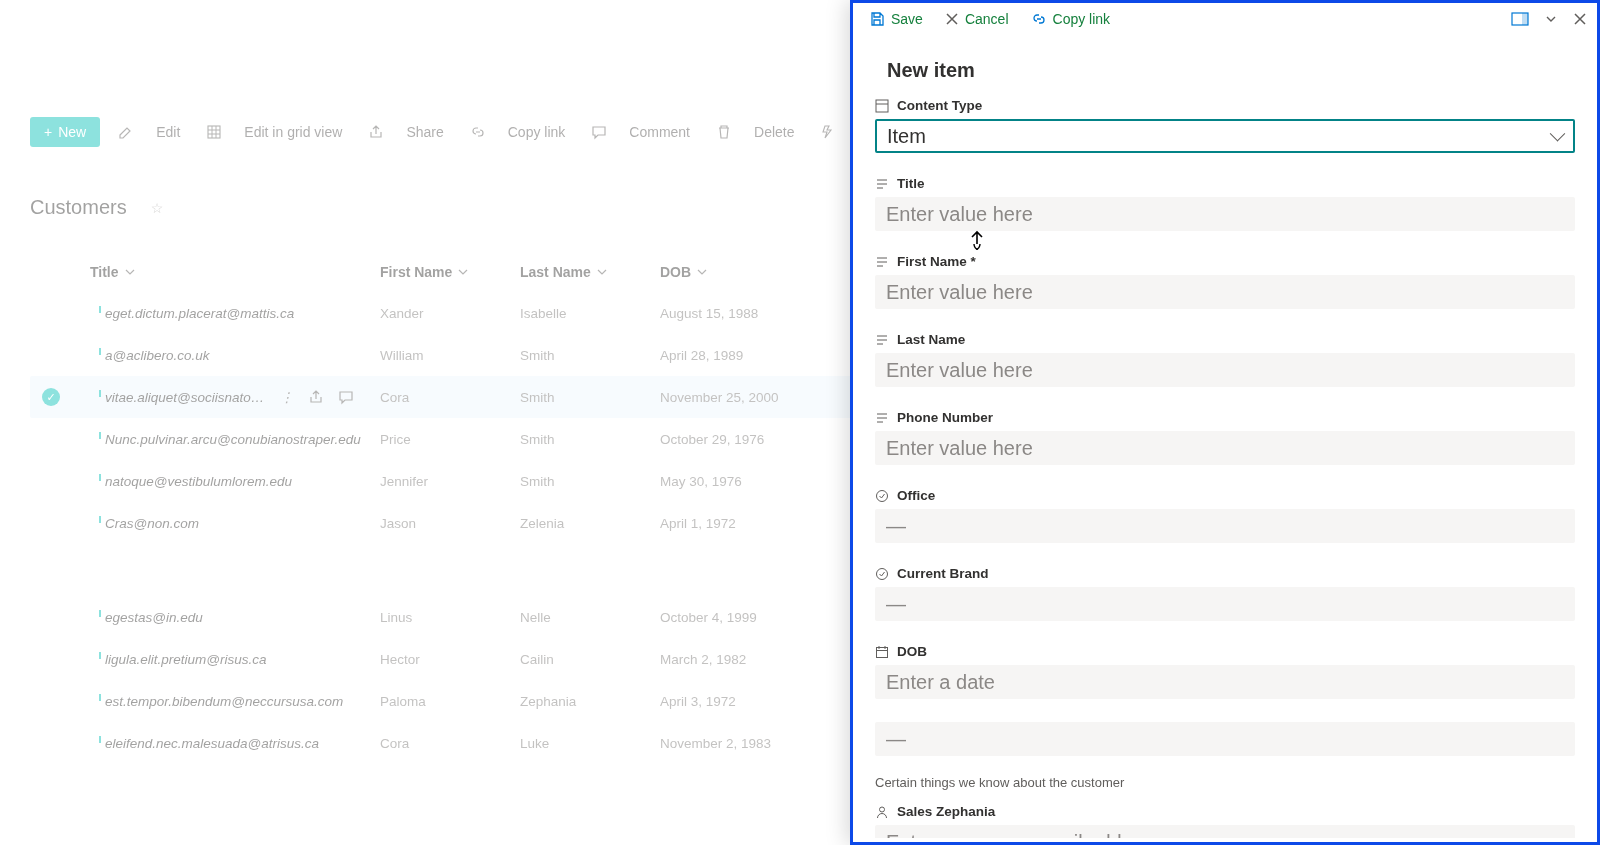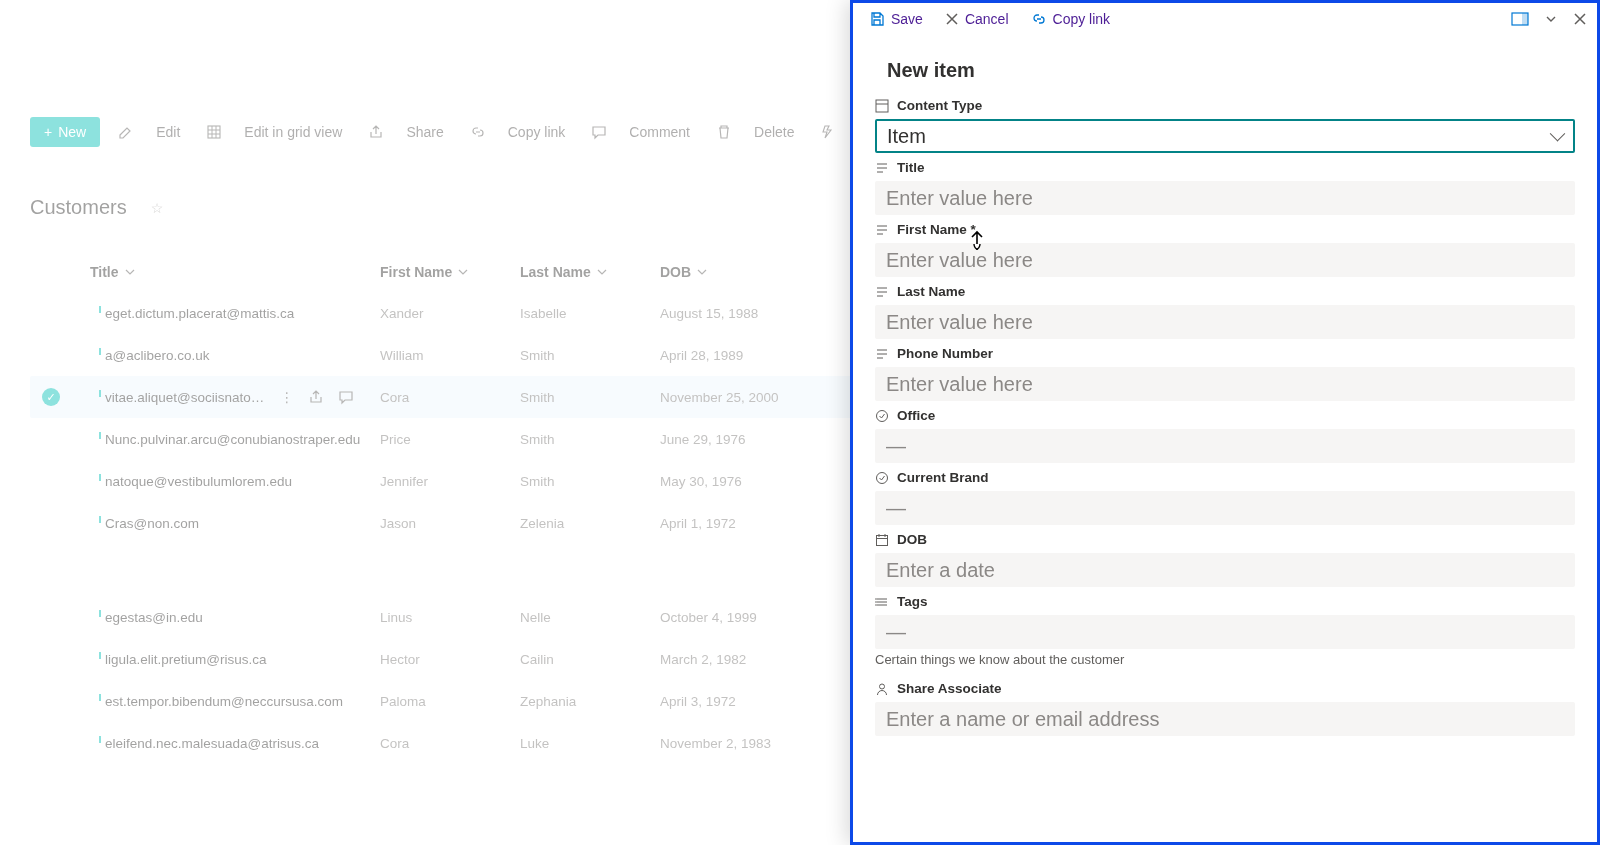--- a/index.html
+++ b/index.html
@@ -117,20 +117,21 @@
     height: 42px;
     font-size: 13.5px;
     color: #7b7977;
     position: relative;
   }
   .trow .cell-title {
     color: #323130;
     white-space: nowrap;
     overflow: hidden;
     text-overflow: ellipsis;
+    font-style: italic;
   }
   .sm-icon {
     width: 9px;
     height: 9px;
     border-top: 2px solid #03bfb5;
     border-right: 2px solid #03bfb5;
     display: inline-block;
     transform: translateY(-5px);
     margin-right: 4px;
   }
@@ -183,21 +184,21 @@
     padding: 4px 10px;
     gap: 10px;
     font-size: 14px;
     color: #323130;
   }
   .pt-btn {
     display: inline-flex;
     align-items: center;
     gap: 6px;
     padding: 4px 6px;
-    color: #4c1d95;
+    color: #15803d;
   }
   .pt-icon {
     color: #0078d4;
     display: inline-flex;
   }
   .pt-spacer {
     flex: 1;
   }
 
   .panel-body {
@@ -206,21 +207,21 @@
     height: calc(100% - 36px);
     box-sizing: border-box;
   }
   .panel-title {
     font-size: 20px;
     font-weight: 600;
     color: #323130;
     margin: 18px 0 16px 12px;
   }
   .field {
-    margin-bottom: 7px;
+    margin-bottom: 23px;
   }
   .field-label-row {
     display: flex;
     align-items: center;
     gap: 8px;
     margin-bottom: 6px;
     color: #323130;
     font-size: 13.5px;
     font-weight: 600;
   }
@@ -430,21 +431,21 @@
         </div>
         <div>Cora</div>
         <div>Smith</div>
         <div>November 25, 2000</div>
       </div>
       <div class="trow">
         <div></div>
         <div class="cell-title"><span class="sm-icon"></span><span>Nunc.pulvinar.arcu@conubianostraper.edu</span></div>
         <div>Price</div>
         <div>Smith</div>
-        <div>June 29, 1976</div>
+        <div>October 29, 1976</div>
       </div>
       <div class="trow">
         <div></div>
         <div class="cell-title"><span class="sm-icon"></span><span>natoque@vestibulumlorem.edu</span></div>
         <div>Jennifer</div>
         <div>Smith</div>
         <div>May 30, 1976</div>
       </div>
       <div class="trow">
         <div></div>
@@ -641,43 +642,32 @@
                 <rect x="1.5" y="2.5" width="11" height="10" stroke="#605e5c" fill="none"></rect>
                 <path d="M1.5 5.5h11M4 1v3M10 1v3" stroke="#605e5c"></path>
               </svg>
             </span>
           <span>DOB</span>
         </div>
         <div class="input-like">Enter a date</div>
       </div>
 
       <div class="field">
-        <div class="field-label-row">
-          <span class="field-icon">
-              <svg width="14" height="14" viewBox="0 0 14 14">
-                <path d="M2 4h10M2 7h10M2 10h10" stroke="#605e5c"></path>
-                <circle cx="1" cy="4" r="0.8" fill="#605e5c"></circle>
-                <circle cx="1" cy="7" r="0.8" fill="#605e5c"></circle>
-                <circle cx="1" cy="10" r="0.8" fill="#605e5c"></circle>
-              </svg>
-            </span>
-          <span>Tags</span>
-        </div>
         <div class="input-like">—</div>
       </div>
       <div class="helper-text">Certain things we know about the customer</div>
 
       <div class="field">
         <div class="field-label-row">
           <span class="field-icon">
               <svg width="14" height="14" viewBox="0 0 14 14">
                 <circle cx="7" cy="4.5" r="2.5" stroke="#605e5c" fill="none"></circle>
                 <path d="M2.5 13c0-2.5 2-4.5 4.5-4.5s4.5 2 4.5 4.5" stroke="#605e5c" fill="none"></path>
               </svg>
             </span>
-          <span>Share Associate</span>
+          <span>Sales Zephania</span>
         </div>
         <div class="input-like">Enter a name or email address</div>
       </div>
     </div>
   </div>
 
 </div>
 
 </body></html>

